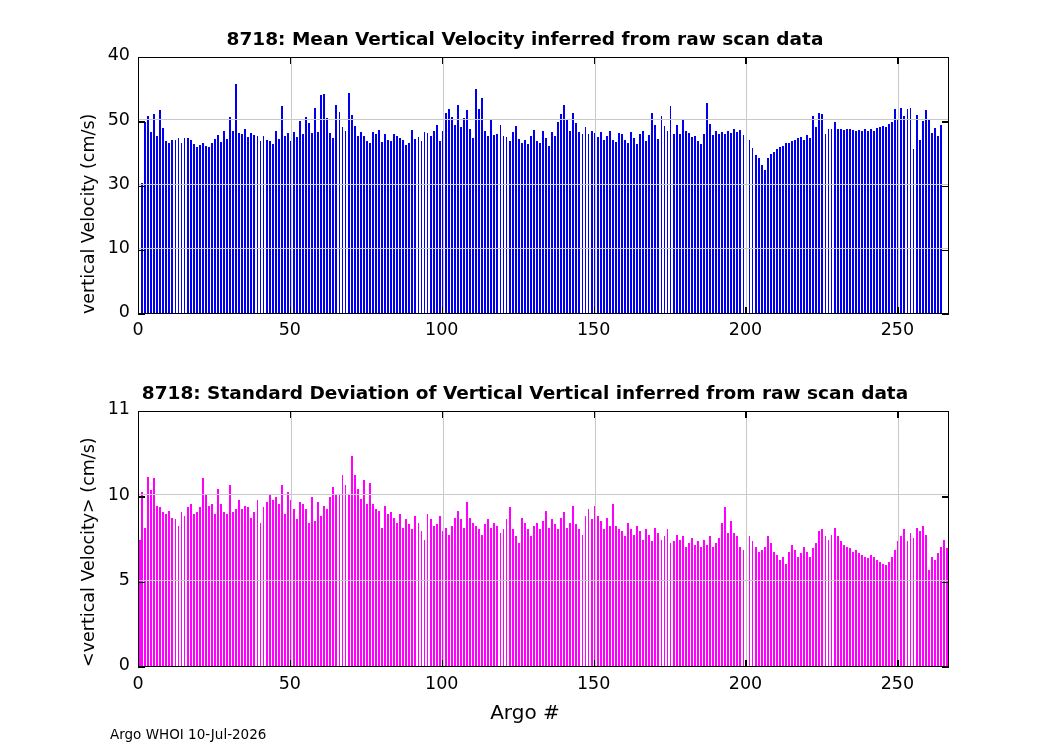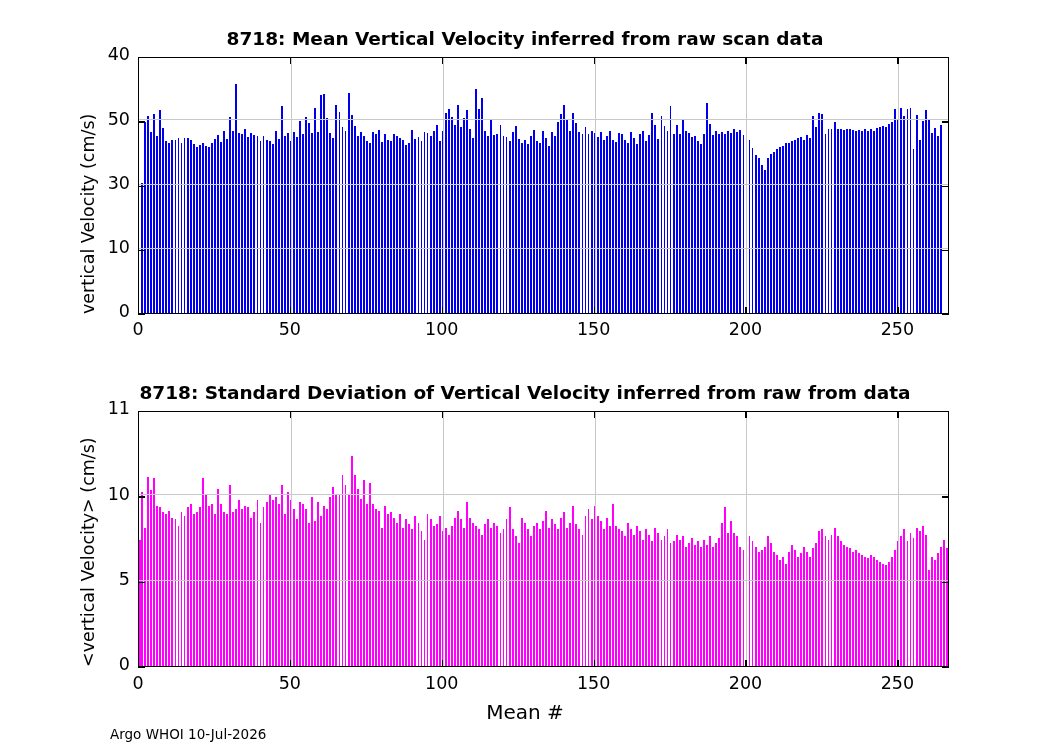--- a/index.html
+++ b/index.html
@@ -352,21 +352,21 @@
         <div class="tick-x" style="font-size: 17.5px; width: 70px; left: 710.491px; top: 319px;">200</div>
         <div class="tickmark-x" style="left: 745.491px; top: 307px; height: 7px;"></div>
         <div class="tickmark-x" style="left: 745.491px; top: 57px; height: 7px;"></div>
         <div class="tick-x" style="font-size: 17.5px; width: 70px; left: 862.363px; top: 319px;">250</div>
         <div class="tickmark-x" style="left: 897.363px; top: 307px; height: 7px;"></div>
         <div class="tickmark-x" style="left: 897.363px; top: 57px; height: 7px;"></div>
       </div>
   </div>
 
   <div class="panel" id="panel1">
-    <div class="ptitle" id="title1" style="left: 0px; width: 1050px; top: 382px; font-size: 18.5px; text-align: center;">8718: Standard Deviation of Vertical Velocity inferred from raw from data</div>
+    <div class="ptitle" id="title1" style="left: 0px; width: 1050px; top: 382px; font-size: 18.5px; text-align: center;">8718: Standard Deviation of Vertical Vertical inferred from raw scan data</div>
 
     <div class="ylabel" id="ylabel1" style="font-size: 17.5px; left: 78px; top: 667px; transform: rotate(-90deg);">&lt;vertical Velocity&gt; (cm/s)</div>
 
     <div class="plotbox" id="plot1" style="left: 138px; top: 411px; width: 811px; height: 256px;">
       <div class="bars" id="bars1">
           <div class="bar" style="left: 2.09584px; width: 1.88322px; height: 174.08px; background: rgb(255, 0, 255);"></div>
           <div class="bar" style="left: 5.1333px; width: 1.88322px; height: 138.24px; background: rgb(255, 0, 255);"></div>
           <div class="bar" style="left: 8.17075px; width: 1.88322px; height: 189.44px; background: rgb(255, 0, 255);"></div>
           <div class="bar" style="left: 11.2082px; width: 1.88322px; height: 175.787px; background: rgb(255, 0, 255);"></div>
           <div class="bar" style="left: 14.2457px; width: 1.88322px; height: 187.733px; background: rgb(255, 0, 255);"></div>
@@ -670,17 +670,17 @@
         <div class="tickmark-x" style="left: 593.618px; top: 660px; height: 7px;"></div>
         <div class="tickmark-x" style="left: 593.618px; top: 411px; height: 7px;"></div>
         <div class="tick-x" style="font-size: 17.5px; width: 70px; left: 710.491px; top: 673px;">200</div>
         <div class="tickmark-x" style="left: 745.491px; top: 660px; height: 7px;"></div>
         <div class="tickmark-x" style="left: 745.491px; top: 411px; height: 7px;"></div>
         <div class="tick-x" style="font-size: 17.5px; width: 70px; left: 862.363px; top: 673px;">250</div>
         <div class="tickmark-x" style="left: 897.363px; top: 660px; height: 7px;"></div>
         <div class="tickmark-x" style="left: 897.363px; top: 411px; height: 7px;"></div>
       </div>
 
-    <div class="xlabel" id="xlabel1" style="left: 0px; width: 1050px; top: 700px; font-size: 20px;">Mean #</div>
+    <div class="xlabel" id="xlabel1" style="left: 0px; width: 1050px; top: 700px; font-size: 20px;">Argo #</div>
   </div>
 
   <div class="footer" id="footer" style="left: 110px; top: 726px; font-size: 13.5px;">Argo WHOI 10-Jul-2026</div>
 </div>
 
 </body></html>

